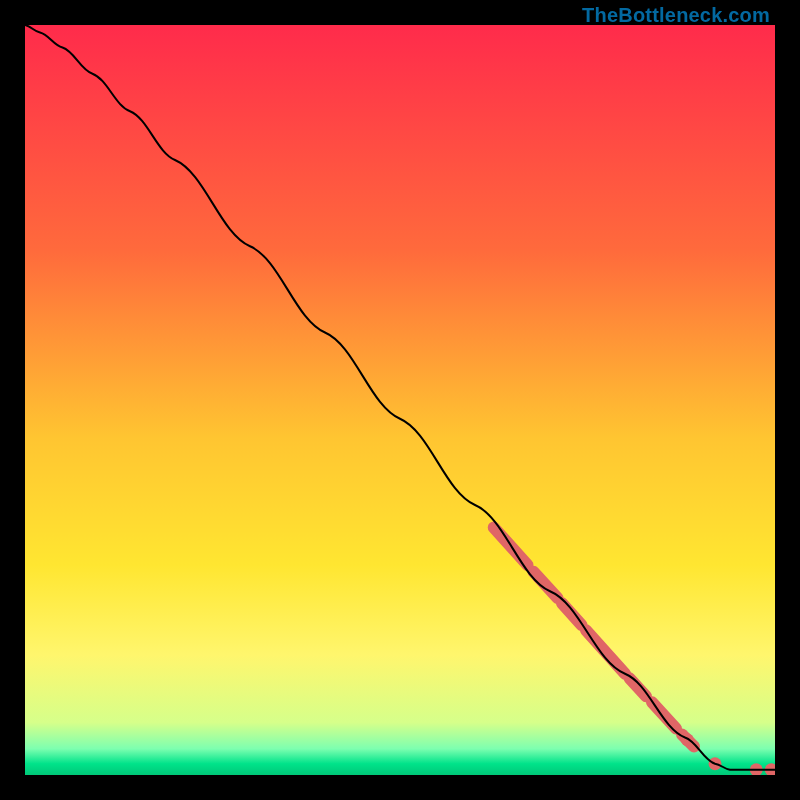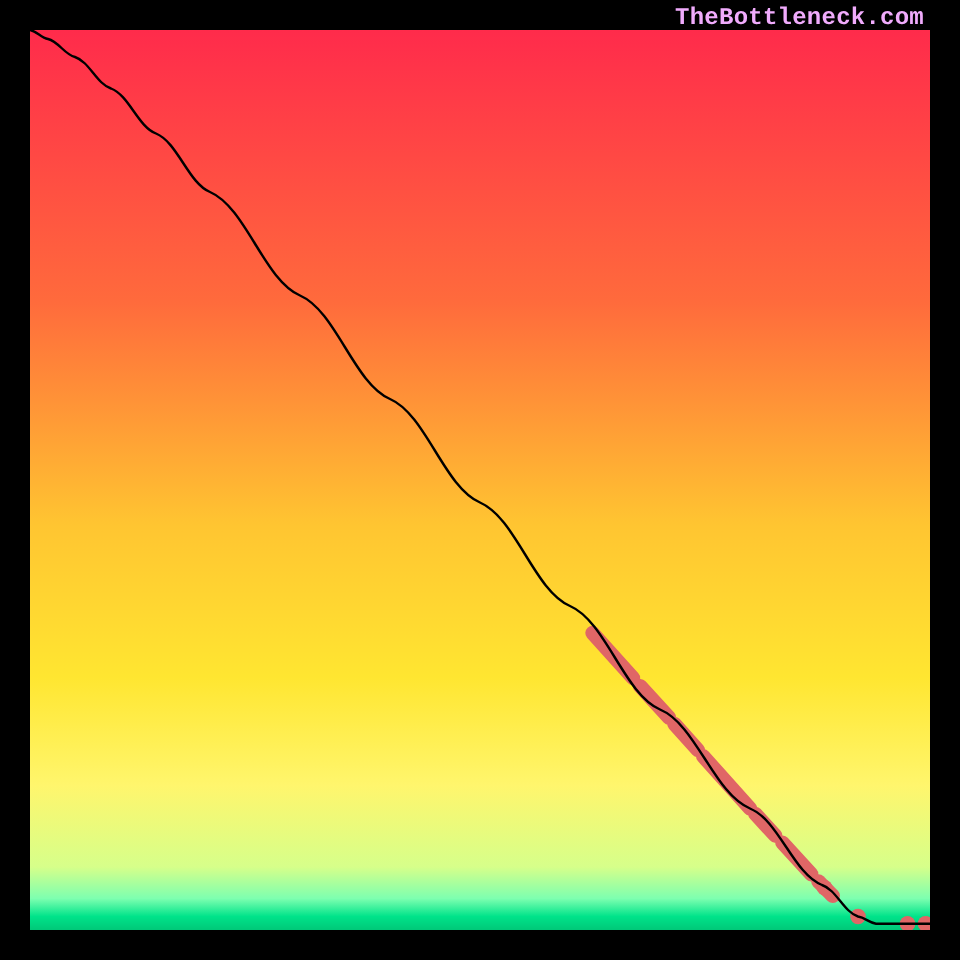--- a/index.html
+++ b/index.html
@@ -14,24 +14,24 @@
     position: absolute;
     left: 25px;
     top: 25px;
     width: 750px;
     height: 750px;
   }
   .watermark {
     position: absolute;
     top: 4px;
     right: 30px;
-    font-family: Liberation Mono, monospace;
+    font-family: Liberation Sans, sans-serif;
     font-size: 20px;
     font-weight: 600;
-    color: #f0abfc;
+    color: #0369a1;
     letter-spacing: 0.2px;
   }
   svg { display: block; }
 </style>
 </head>
 <body>
 
 <div class="watermark">TheBottleneck.com</div>
 
 <div class="plot-wrap">

